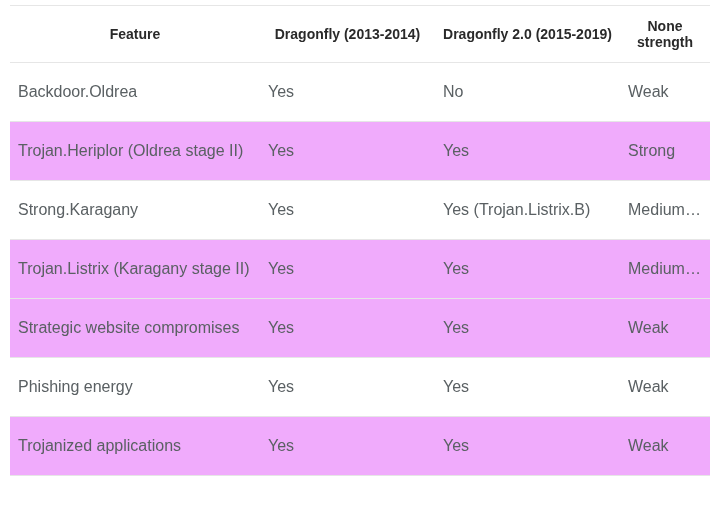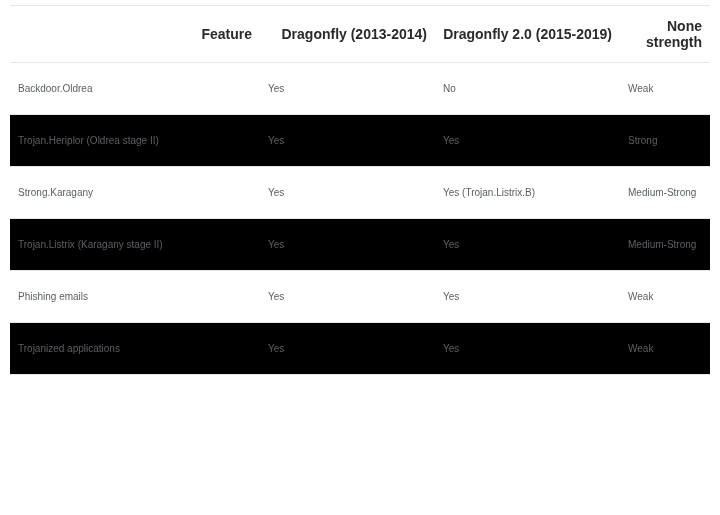--- a/index.html
+++ b/index.html
@@ -19,40 +19,40 @@
   table {
     width: 100%;
     border-collapse: collapse;
     table-layout: fixed;
   }
   col.c0 { width: 250px; }
   col.c1 { width: 175px; }
   col.c2 { width: 185px; }
   col.c3 { width: 90px; }
   th {
-    text-align: right;
+    text-align: center;
     font-weight: 700;
     color: #2a2a2a;
     padding: 12px 8px 12px 8px;
     border-top: 1px solid #e6e6e6;
     border-bottom: 1px solid #e6e6e6;
     font-size: 14px;
   }
   td {
     text-align: left;
     padding: 20px 8px 20px 8px;
     border-bottom: 1px solid #e6e6e6;
     color: #5a6063;
-    font-size: 10px;
+    font-size: 16px;
     overflow: hidden;
     white-space: nowrap;
     text-overflow: ellipsis;
   }
   tr.alt td {
-    background: #000000;
+    background: #f0abfc;
   }
 </style>
 </head>
 <body>
 
 <div class="wrap">
   <table>
     <colgroup>
       <col class="c0">
         <col class="c1">
@@ -85,22 +85,28 @@
         <td>Yes</td>
         <td>Yes (Trojan.Listrix.B)</td>
         <td>Medium-Strong</td>
       </tr>
       <tr class="alt">
         <td>Trojan.Listrix (Karagany stage II)</td>
         <td>Yes</td>
         <td>Yes</td>
         <td>Medium-Strong</td>
       </tr>
+      <tr class="alt">
+        <td>Strategic website compromises</td>
+        <td>Yes</td>
+        <td>Yes</td>
+        <td>Weak</td>
+      </tr>
       <tr>
-        <td>Phishing emails</td>
+        <td>Phishing energy</td>
         <td>Yes</td>
         <td>Yes</td>
         <td>Weak</td>
       </tr>
       <tr class="alt">
         <td>Trojanized applications</td>
         <td>Yes</td>
         <td>Yes</td>
         <td>Weak</td>
       </tr>

